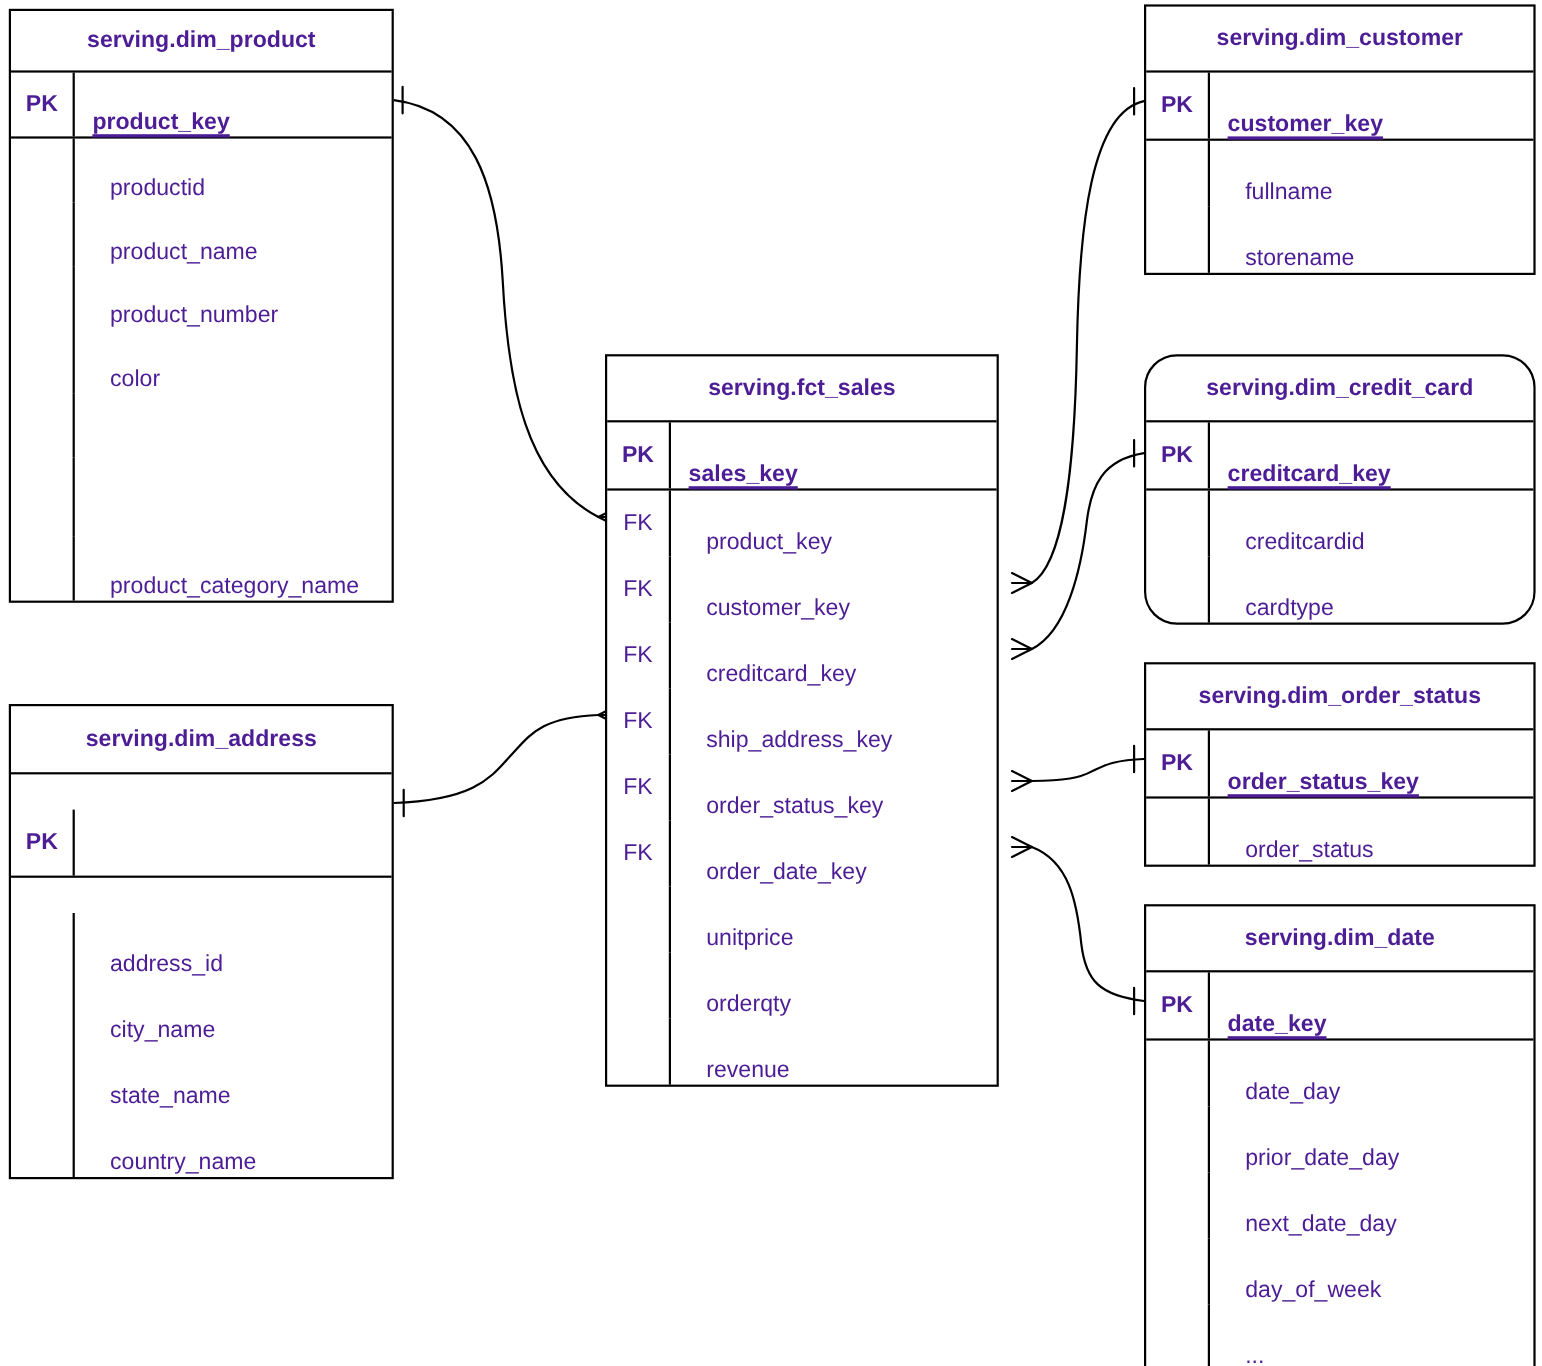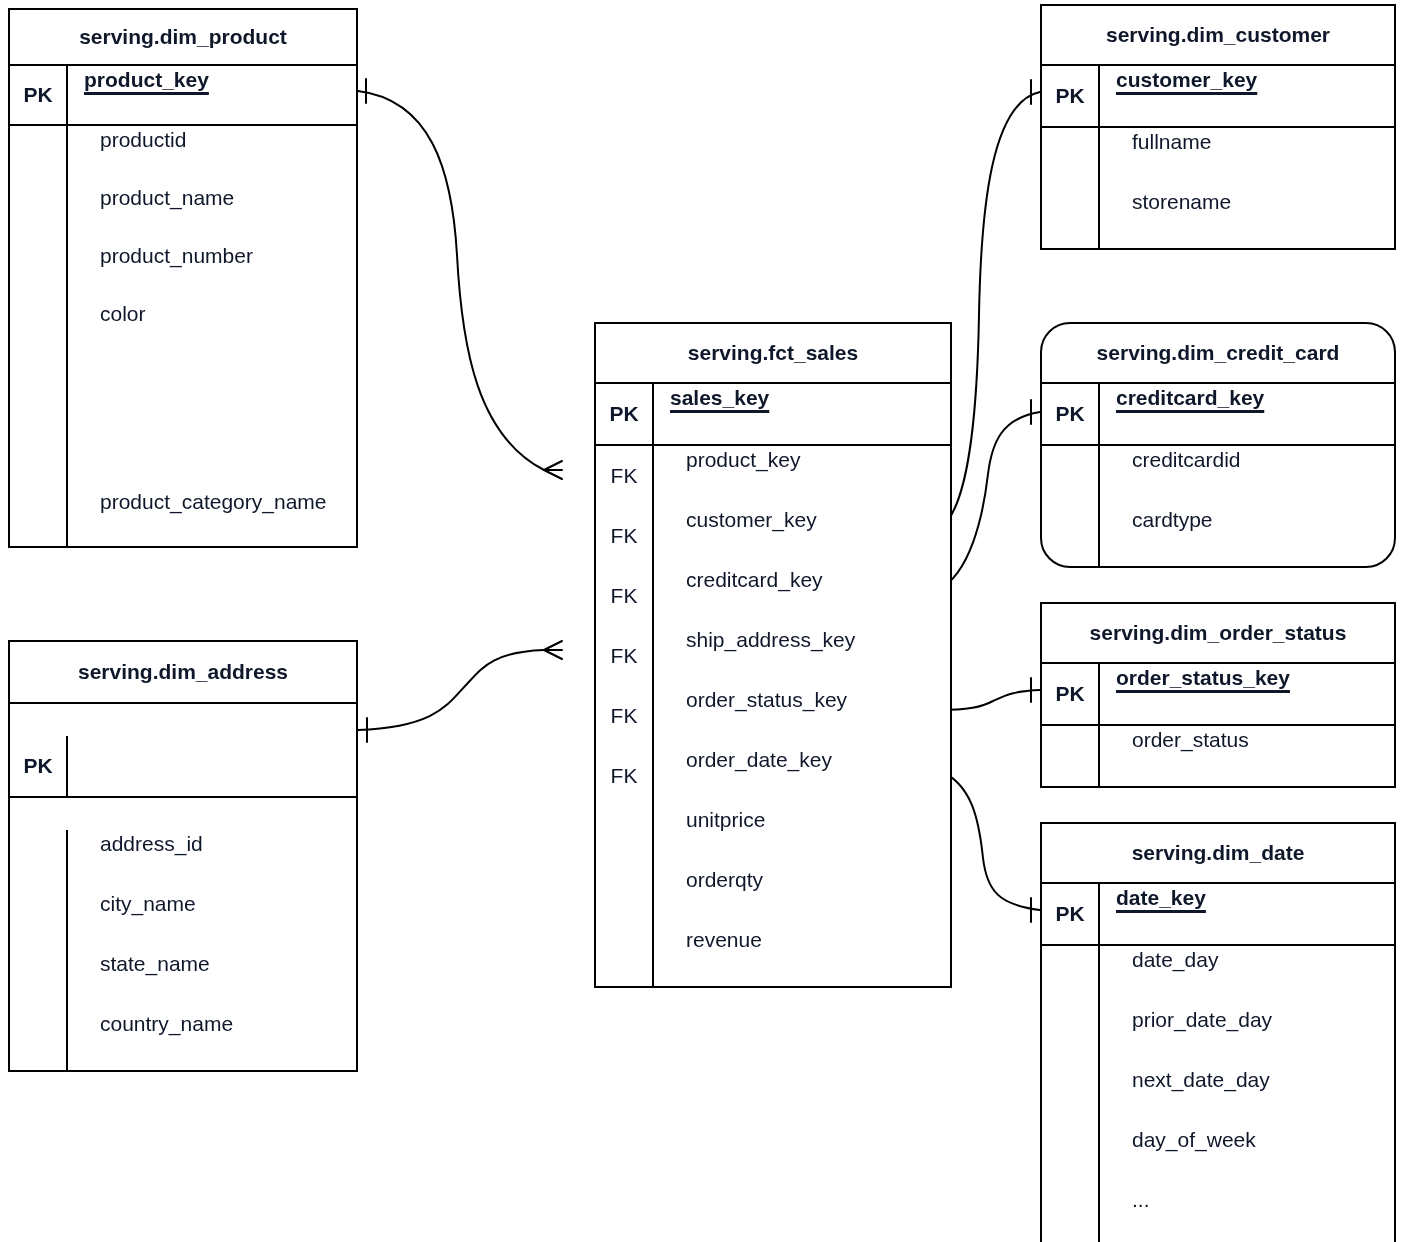--- a/index.html
+++ b/index.html
@@ -7,21 +7,21 @@
     padding: 0;
     background: #ffffff;
   }
   #canvas {
     position: relative;
     width: 1402px;
     height: 1242px;
     background: #ffffff;
     overflow: hidden;
     font-family: "Liberation Sans", "DejaVu Sans", sans-serif;
-    color: #0f172a;
+    color: #4c1d95;
   }
   #rel-layer {
     position: absolute;
     left: 0;
     top: 0;
     width: 1402px;
     height: 1242px;
   }
   #rel-layer path {
     fill: none;
@@ -59,21 +59,21 @@
     display: flex;
     align-items: center;
     justify-content: center;
     font-size: 21px;
   }
   .pk-badge { font-weight: bold; }
   .fk-badge { font-weight: normal; }
   .namecol {
     flex: 1;
     display: flex;
-    align-items: flex-start;
+    align-items: flex-end;
     padding-left: 16px;
     font-size: 21px;
     line-height: 27px;
   }
   .pkname {
     font-weight: bold;
     text-decoration: underline;
     text-decoration-thickness: 2.5px;
     text-underline-offset: 5px;
   }
@@ -88,21 +88,21 @@
   
   .tbl-dim_product      { left: 8px;    top: 8px;   width: 350px; }
   .tbl-dim_product .hd      { height: 54px; }
   .tbl-dim_product .pkrow   { height: 58px; }
   .tbl-dim_product .field   { height: 58px; }
   .tbl-dim_product .field.multiline { height: 72px; }
 
   .tbl-dim_address      { left: 8px;    top: 640px; width: 350px; gap: 32px; }
   .tbl-dim_address .hd      { height: 60px; }
 
-  .tbl-fct_sales        { left: 594px;  top: 322px; width: 358px; }
+  .tbl-fct_sales        { left: 550px;  top: 322px; width: 358px; }
 
   .tbl-dim_customer     { left: 1040px; top: 4px;   width: 356px; }
   .tbl-dim_credit_card  { left: 1040px; top: 322px; width: 356px; border-radius: 30px; }
   .tbl-dim_order_status { left: 1040px; top: 602px; width: 356px; }
   .tbl-dim_date         { left: 1040px; top: 822px; width: 356px; }
 </style>
 </head>
 <body>
 
 <div id="canvas">

